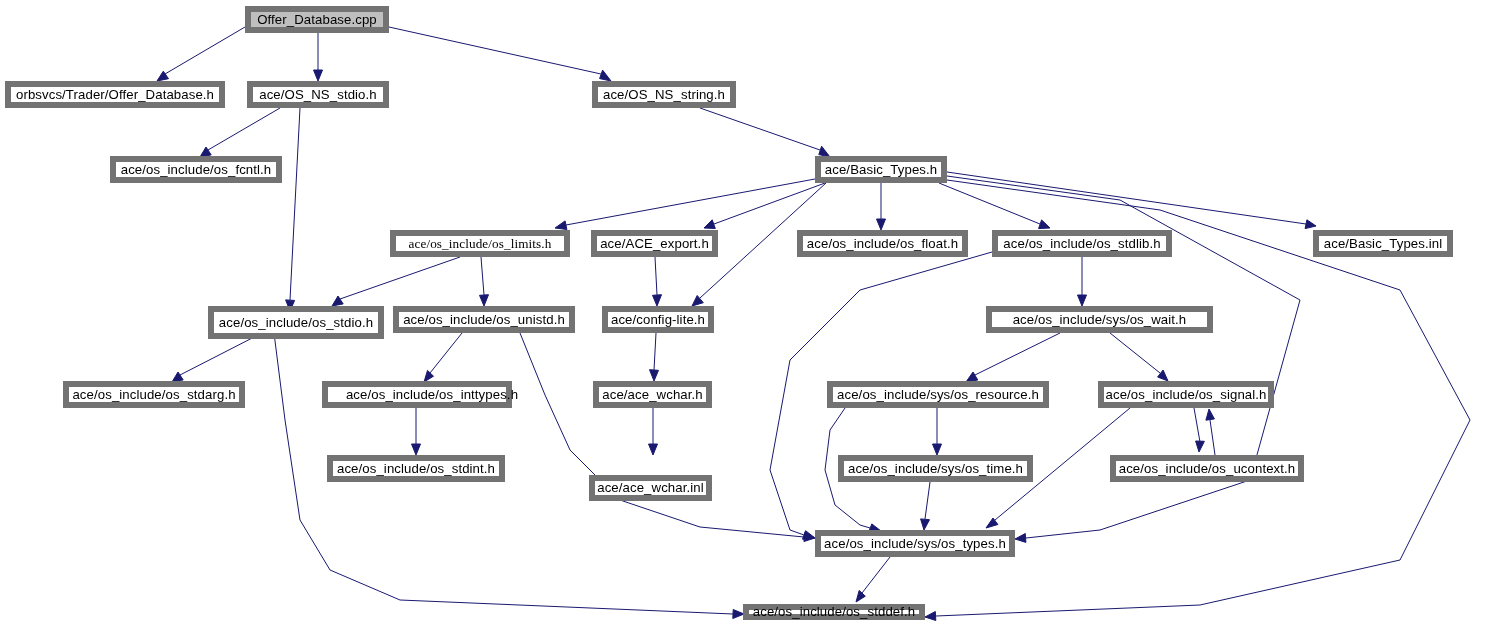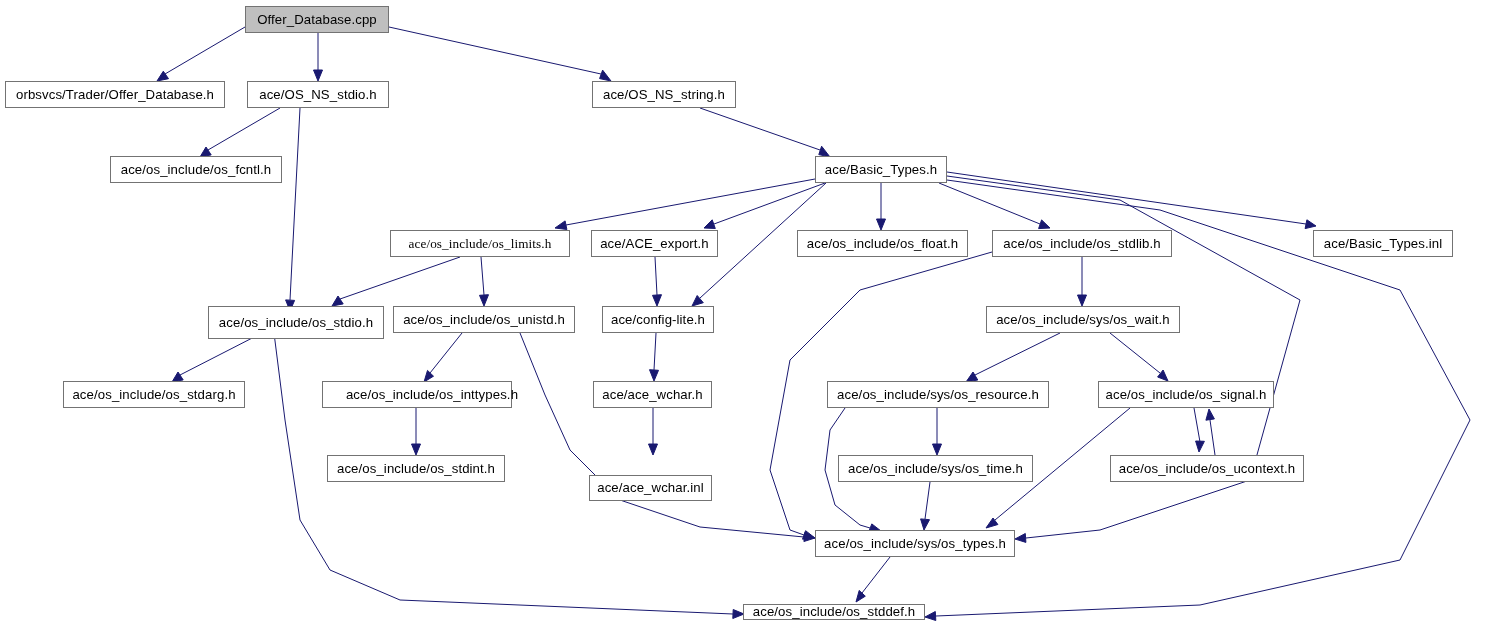--- a/index.html
+++ b/index.html
@@ -29,21 +29,21 @@
     stroke-width: 1;
   }
   svg.edges polygon {
     fill: #191970;
     stroke: #191970;
     stroke-width: 1;
   }
   .node {
     position: absolute;
     box-sizing: border-box;
-    border: 1px solid #737373;
+    border: 6px solid #737373;
     background: #ffffff;
     color: #000000;
     font-size: 13.2px;
     line-height: 1;
     display: flex;
     align-items: center;
     justify-content: center;
     white-space: nowrap;
     letter-spacing: 0.1px;
     z-index: 2;
@@ -201,21 +201,21 @@
     </div>
     <div class="node" style="left: 208px; top: 306px; width: 176px; height: 33px;">
       <span class="node-label">ace/os_include/os_stdio.h</span>
     </div>
     <div class="node" style="left: 393px; top: 306px; width: 182px; height: 27px;">
       <span class="node-label">ace/os_include/os_unistd.h</span>
     </div>
     <div class="node" style="left: 602px; top: 306px; width: 112px; height: 27px;">
       <span class="node-label">ace/config-lite.h</span>
     </div>
-    <div class="node" style="left: 986px; top: 306px; width: 194px; height: 27px; justify-content: center;">
+    <div class="node" style="left: 986px; top: 306px; width: 227px; height: 27px; justify-content: center;">
       <span class="node-label">ace/os_include/sys/os_wait.h</span>
     </div>
     <div class="node" style="left: 63px; top: 381px; width: 182px; height: 27px;">
       <span class="node-label">ace/os_include/os_stdarg.h</span>
     </div>
     <div class="node" style="left: 322px; top: 381px; width: 190px; height: 27px; padding-left: 30px;">
       <span class="node-label">ace/os_include/os_inttypes.h</span>
     </div>
     <div class="node" style="left: 593px; top: 381px; width: 119px; height: 27px;">
       <span class="node-label">ace/ace_wchar.h</span>

